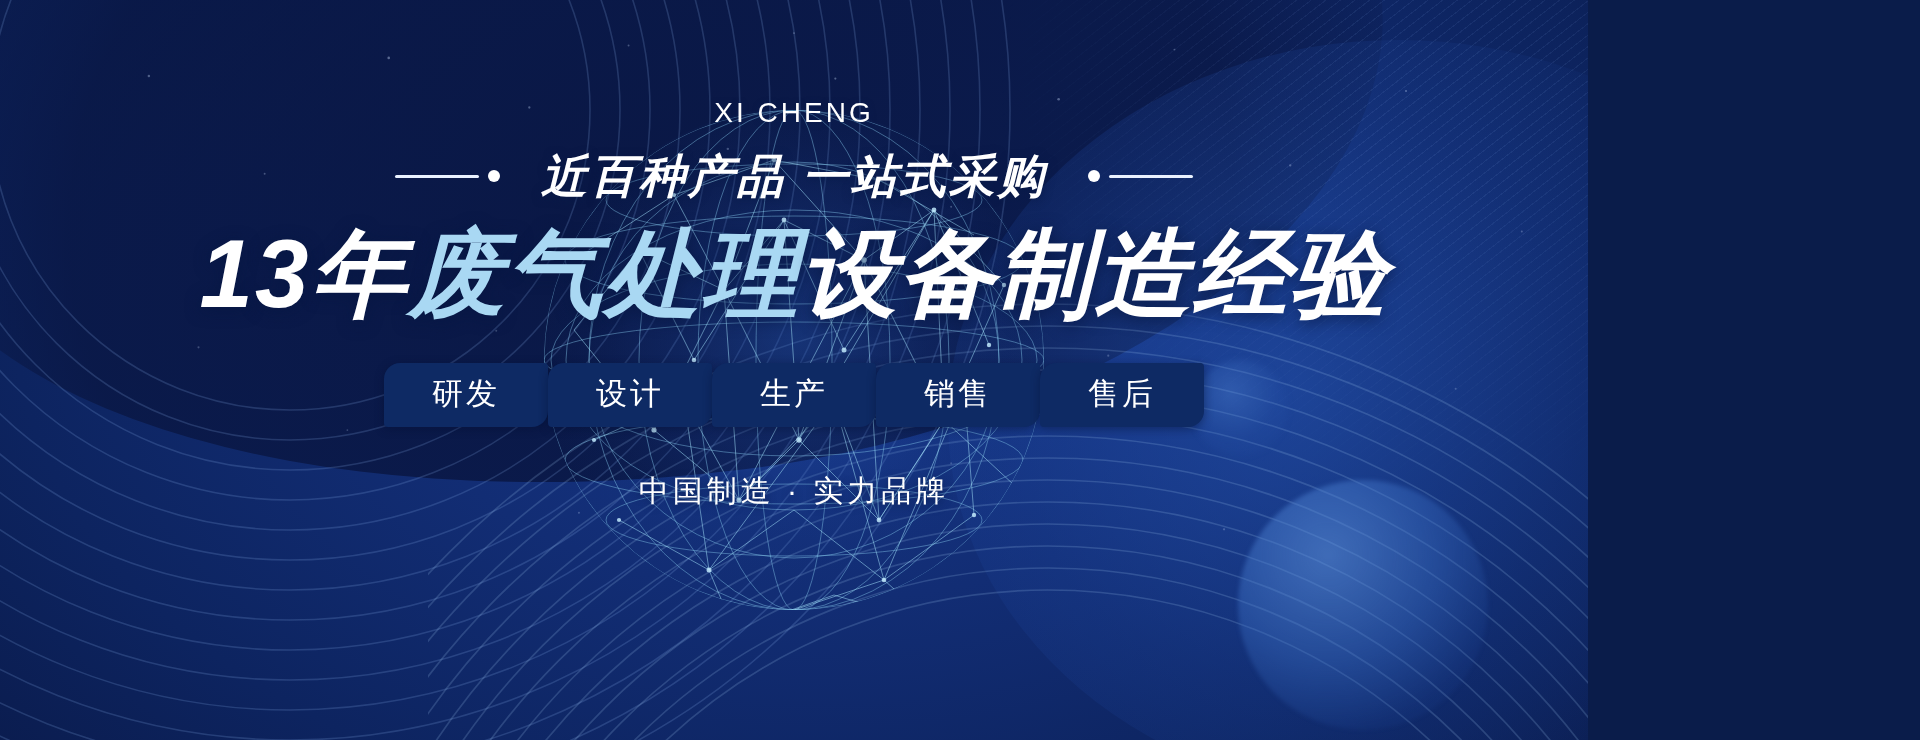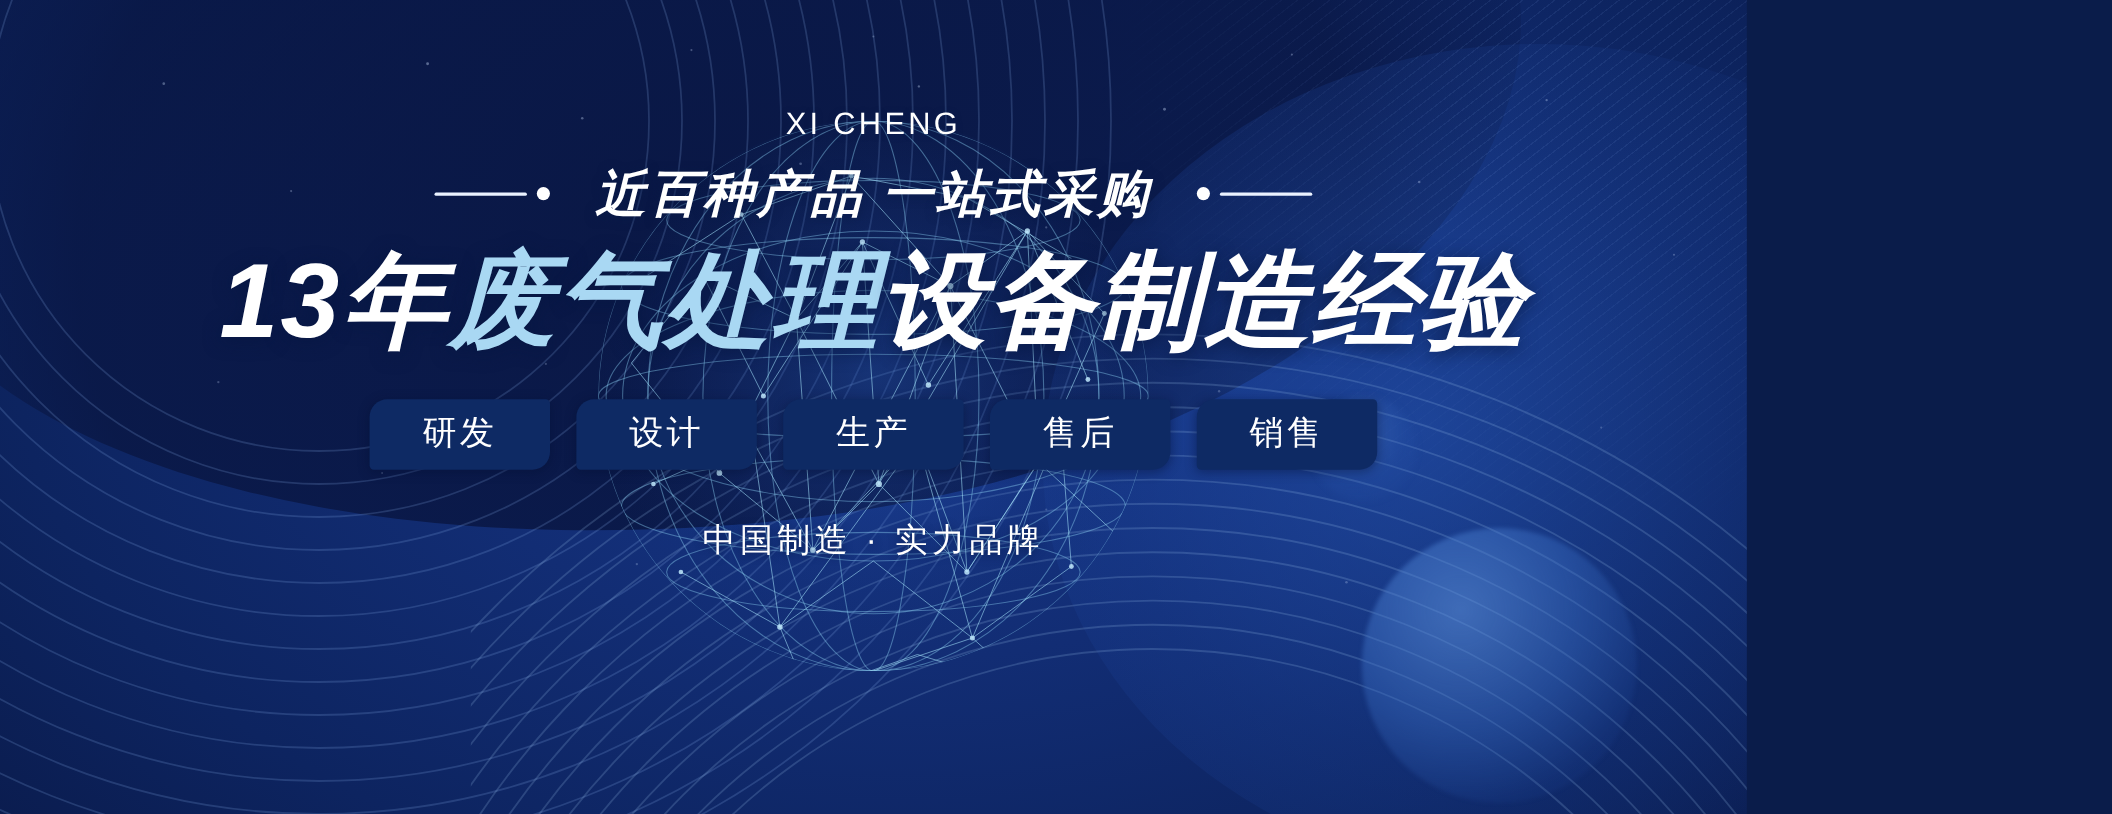--- a/index.html
+++ b/index.html
@@ -148,21 +148,20 @@
     font-size: 19px;
     letter-spacing: 6.2px;
     color: #e9effa;
     white-space: nowrap;
     text-shadow: 0 1px 5px rgba(8,26,72,.8);
   }
 
   .tags {
     margin-top: 34px;
     display: flex;
-    gap: 24px;
     font-family: Liberation Serif, serif;
   }
   .tag {
     position: relative;
     min-width: 120px;
     padding: 11px 22px 13px;
     background: #0e2a64;
     color: #ffffff;
     font-size: 31px;
     font-weight: 500;
@@ -379,19 +378,19 @@
 
     <div class="headline">
       <span>13年</span><span class="hl-accent">废气处理</span><span>设备制造经验</span>
     </div>
 
 
     <div class="tags">
       <span class="tag">研发</span>
       <span class="tag">设计</span>
       <span class="tag">生产</span>
+      <span class="tag">销售</span>
       <span class="tag">售后</span>
-      <span class="tag">销售</span>
     </div>
 
     <div class="footer-line">中国制造 · 实力品牌</div>
   </div>
 </div>
 
 </body></html>

